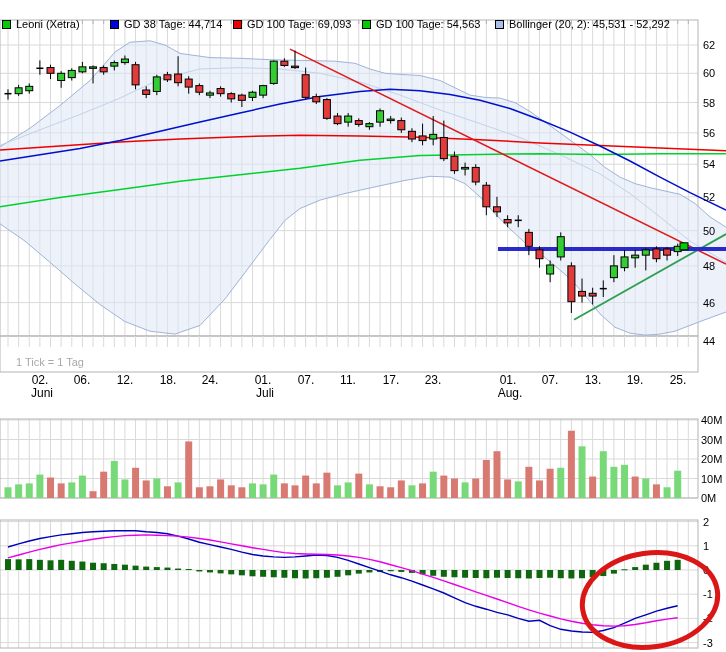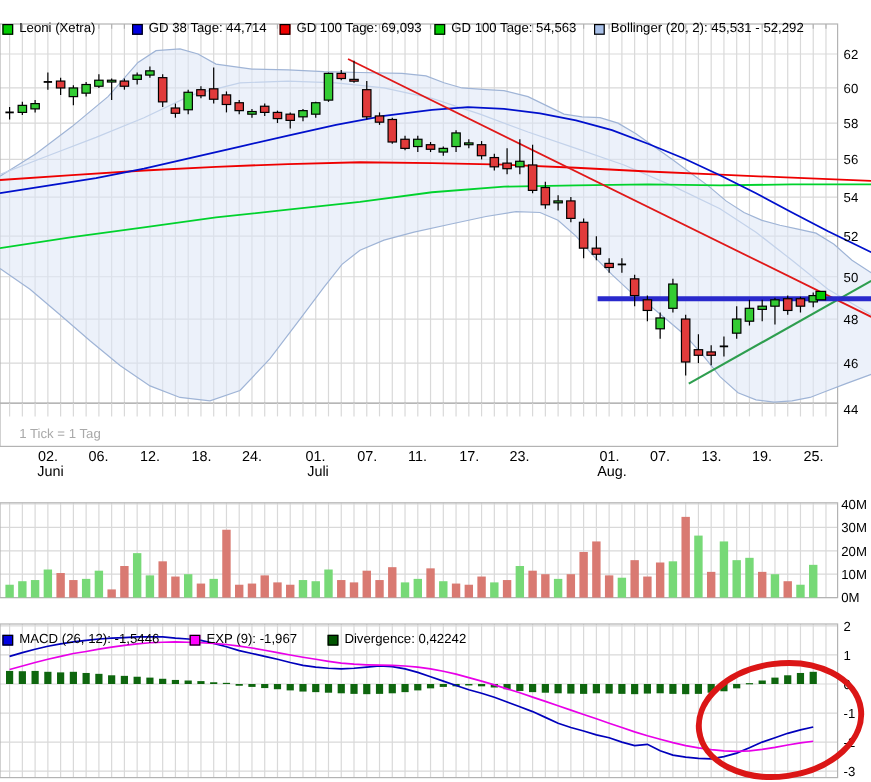--- a/index.html
+++ b/index.html
@@ -720,28 +720,14 @@
     </span>
     <span class="legend-item" style="left: 495px;">
       <span class="sq" style="background: rgb(168, 192, 232);"></span>
       <span class="lbl">Bollinger (20, 2): 45,531 - 52,292</span>
     </span>
   </div>
 
   <div id="footnote">1 Tick = 1 Tag</div>
 
 
-  <div class="legend-row" style="top:510px">
-    <span class="legend-item" style="left: 2px;">
-      <span class="sq" style="background: rgb(0, 0, 224);"></span>
-      <span class="lbl">MACD (26, 12): -1,5446</span>
-    </span>
-    <span class="legend-item" style="left: 158px;">
-      <span class="sq" style="background: rgb(255, 0, 255);"></span>
-      <span class="lbl">EXP (9): -1,967</span>
-    </span>
-    <span class="legend-item" style="left: 273px;">
-      <span class="sq" style="background: rgb(0, 85, 0);"></span>
-      <span class="lbl">Divergence: 0,42242</span>
-    </span>
-  </div>
 
 </div>
 
 </body></html>

